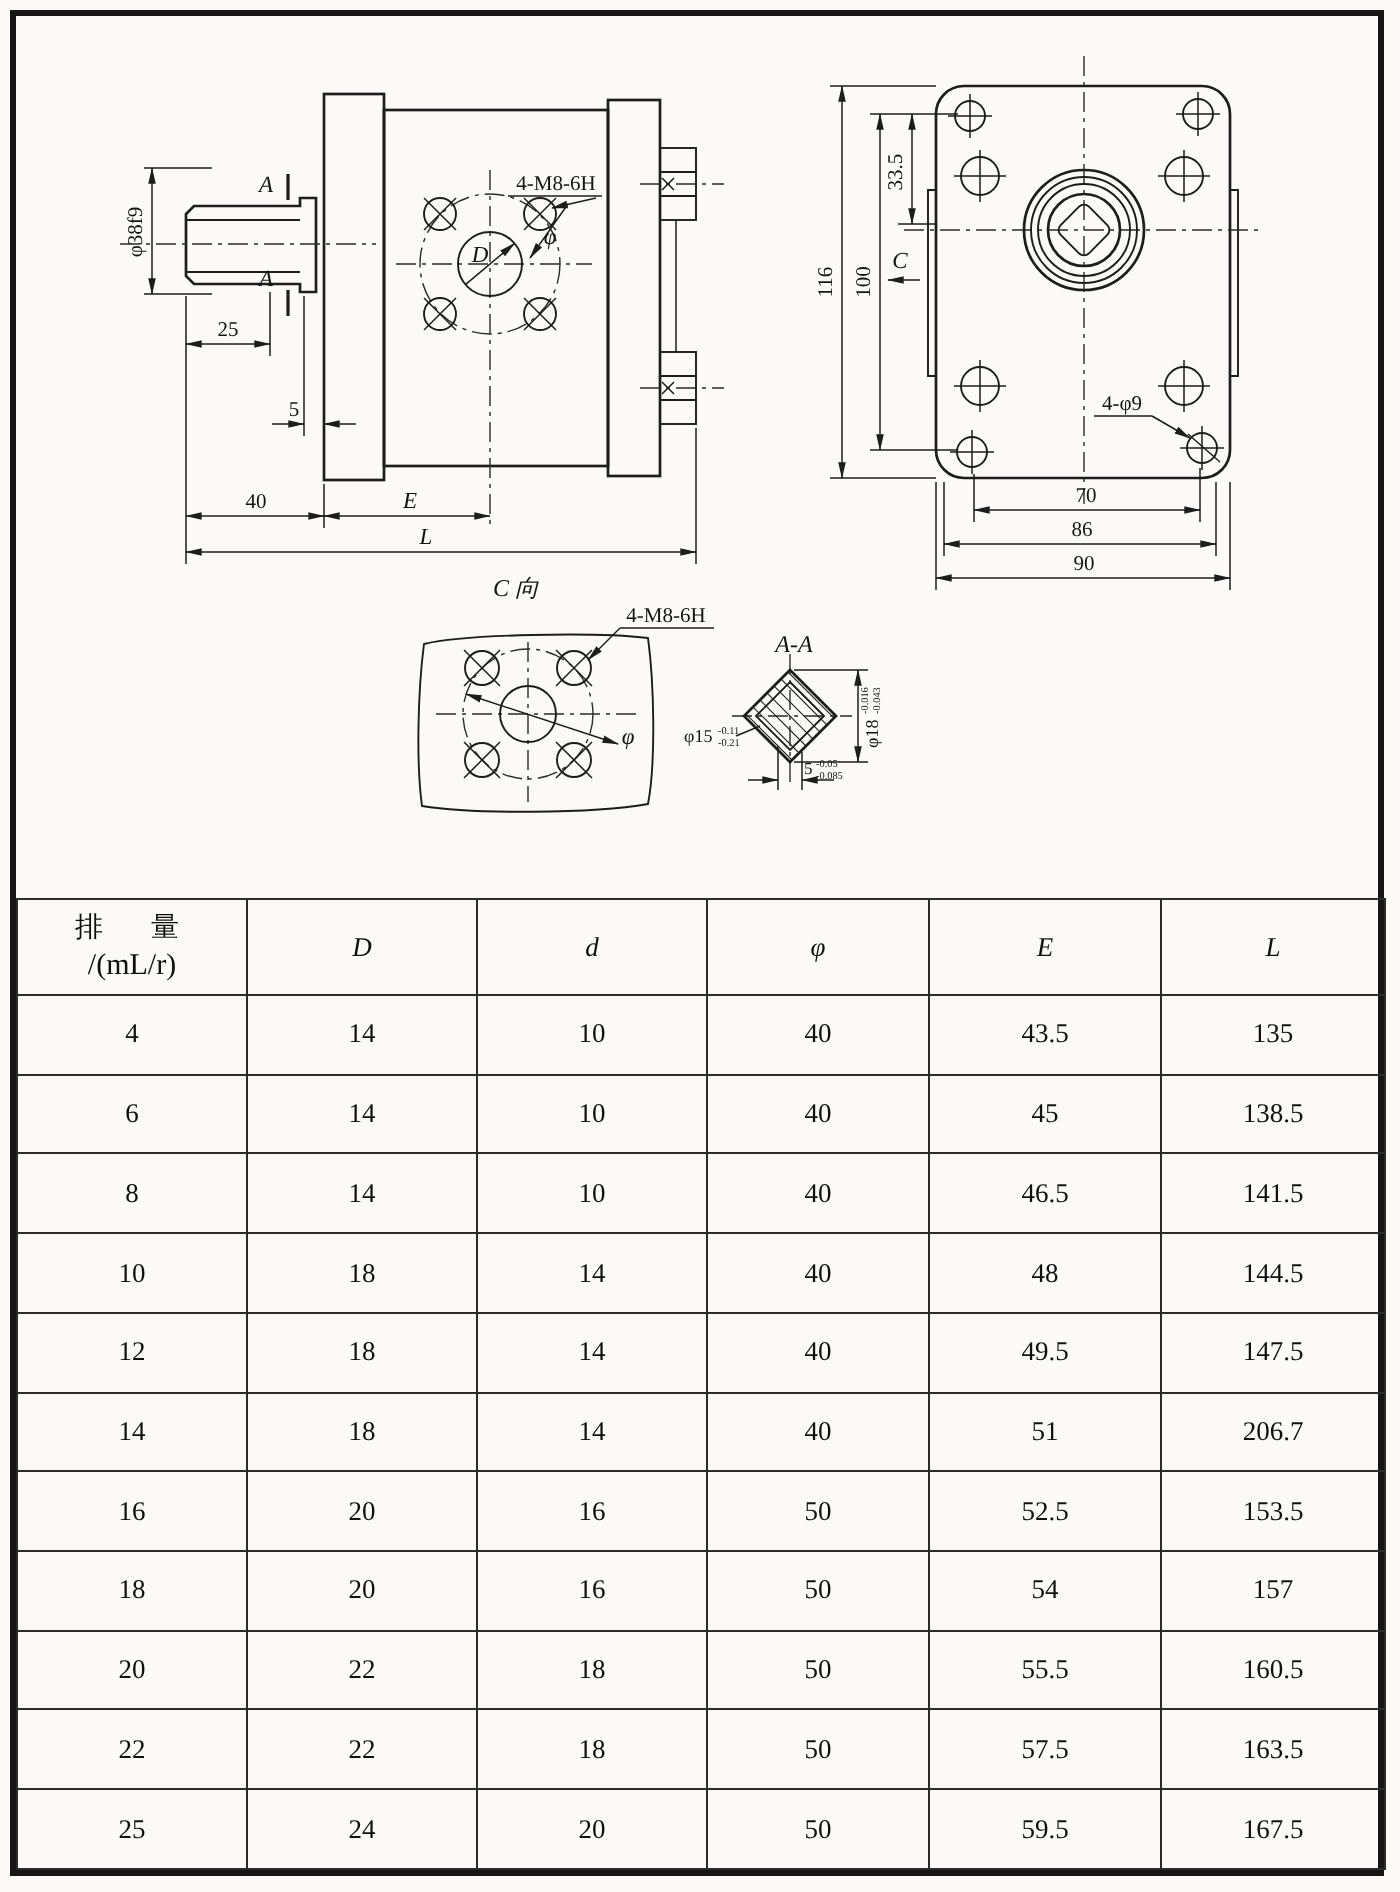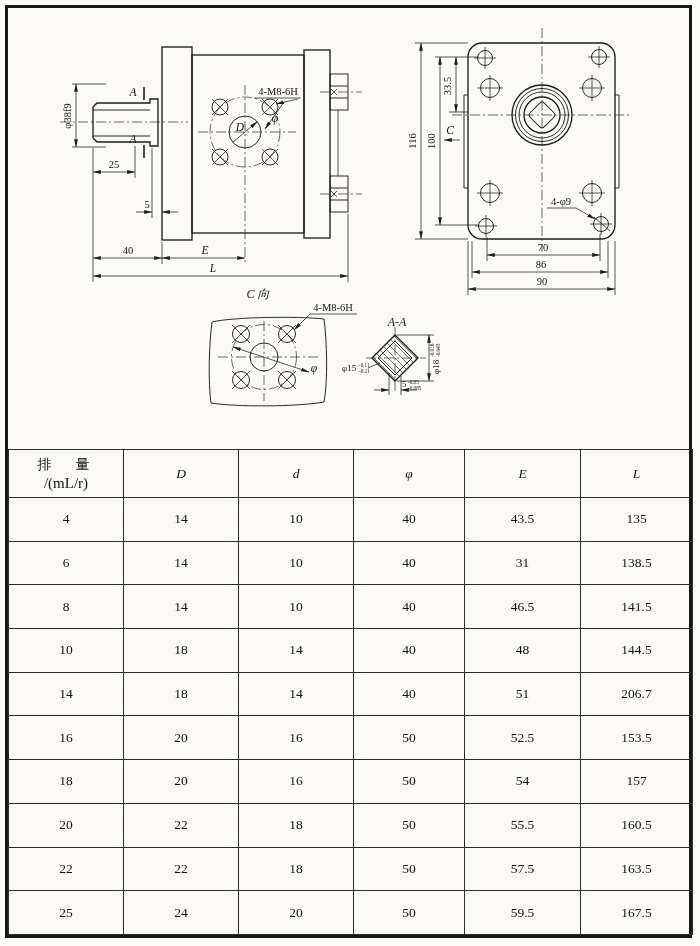--- a/index.html
+++ b/index.html
@@ -312,21 +312,21 @@
           <td>40</td>
           <td>43.5</td>
           <td>135</td>
         </tr>
 
         <tr>
           <td>6</td>
           <td>14</td>
           <td>10</td>
           <td>40</td>
-          <td>31</td>
+          <td>45</td>
           <td>138.5</td>
         </tr>
 
         <tr>
           <td>8</td>
           <td>14</td>
           <td>10</td>
           <td>40</td>
           <td>46.5</td>
           <td>141.5</td>
@@ -334,20 +334,28 @@
 
         <tr>
           <td>10</td>
           <td>18</td>
           <td>14</td>
           <td>40</td>
           <td>48</td>
           <td>144.5</td>
         </tr>
 
+        <tr>
+          <td>12</td>
+          <td>18</td>
+          <td>14</td>
+          <td>40</td>
+          <td>49.5</td>
+          <td>147.5</td>
+        </tr>
 
         <tr>
           <td>14</td>
           <td>18</td>
           <td>14</td>
           <td>40</td>
           <td>51</td>
           <td>206.7</td>
         </tr>
 

